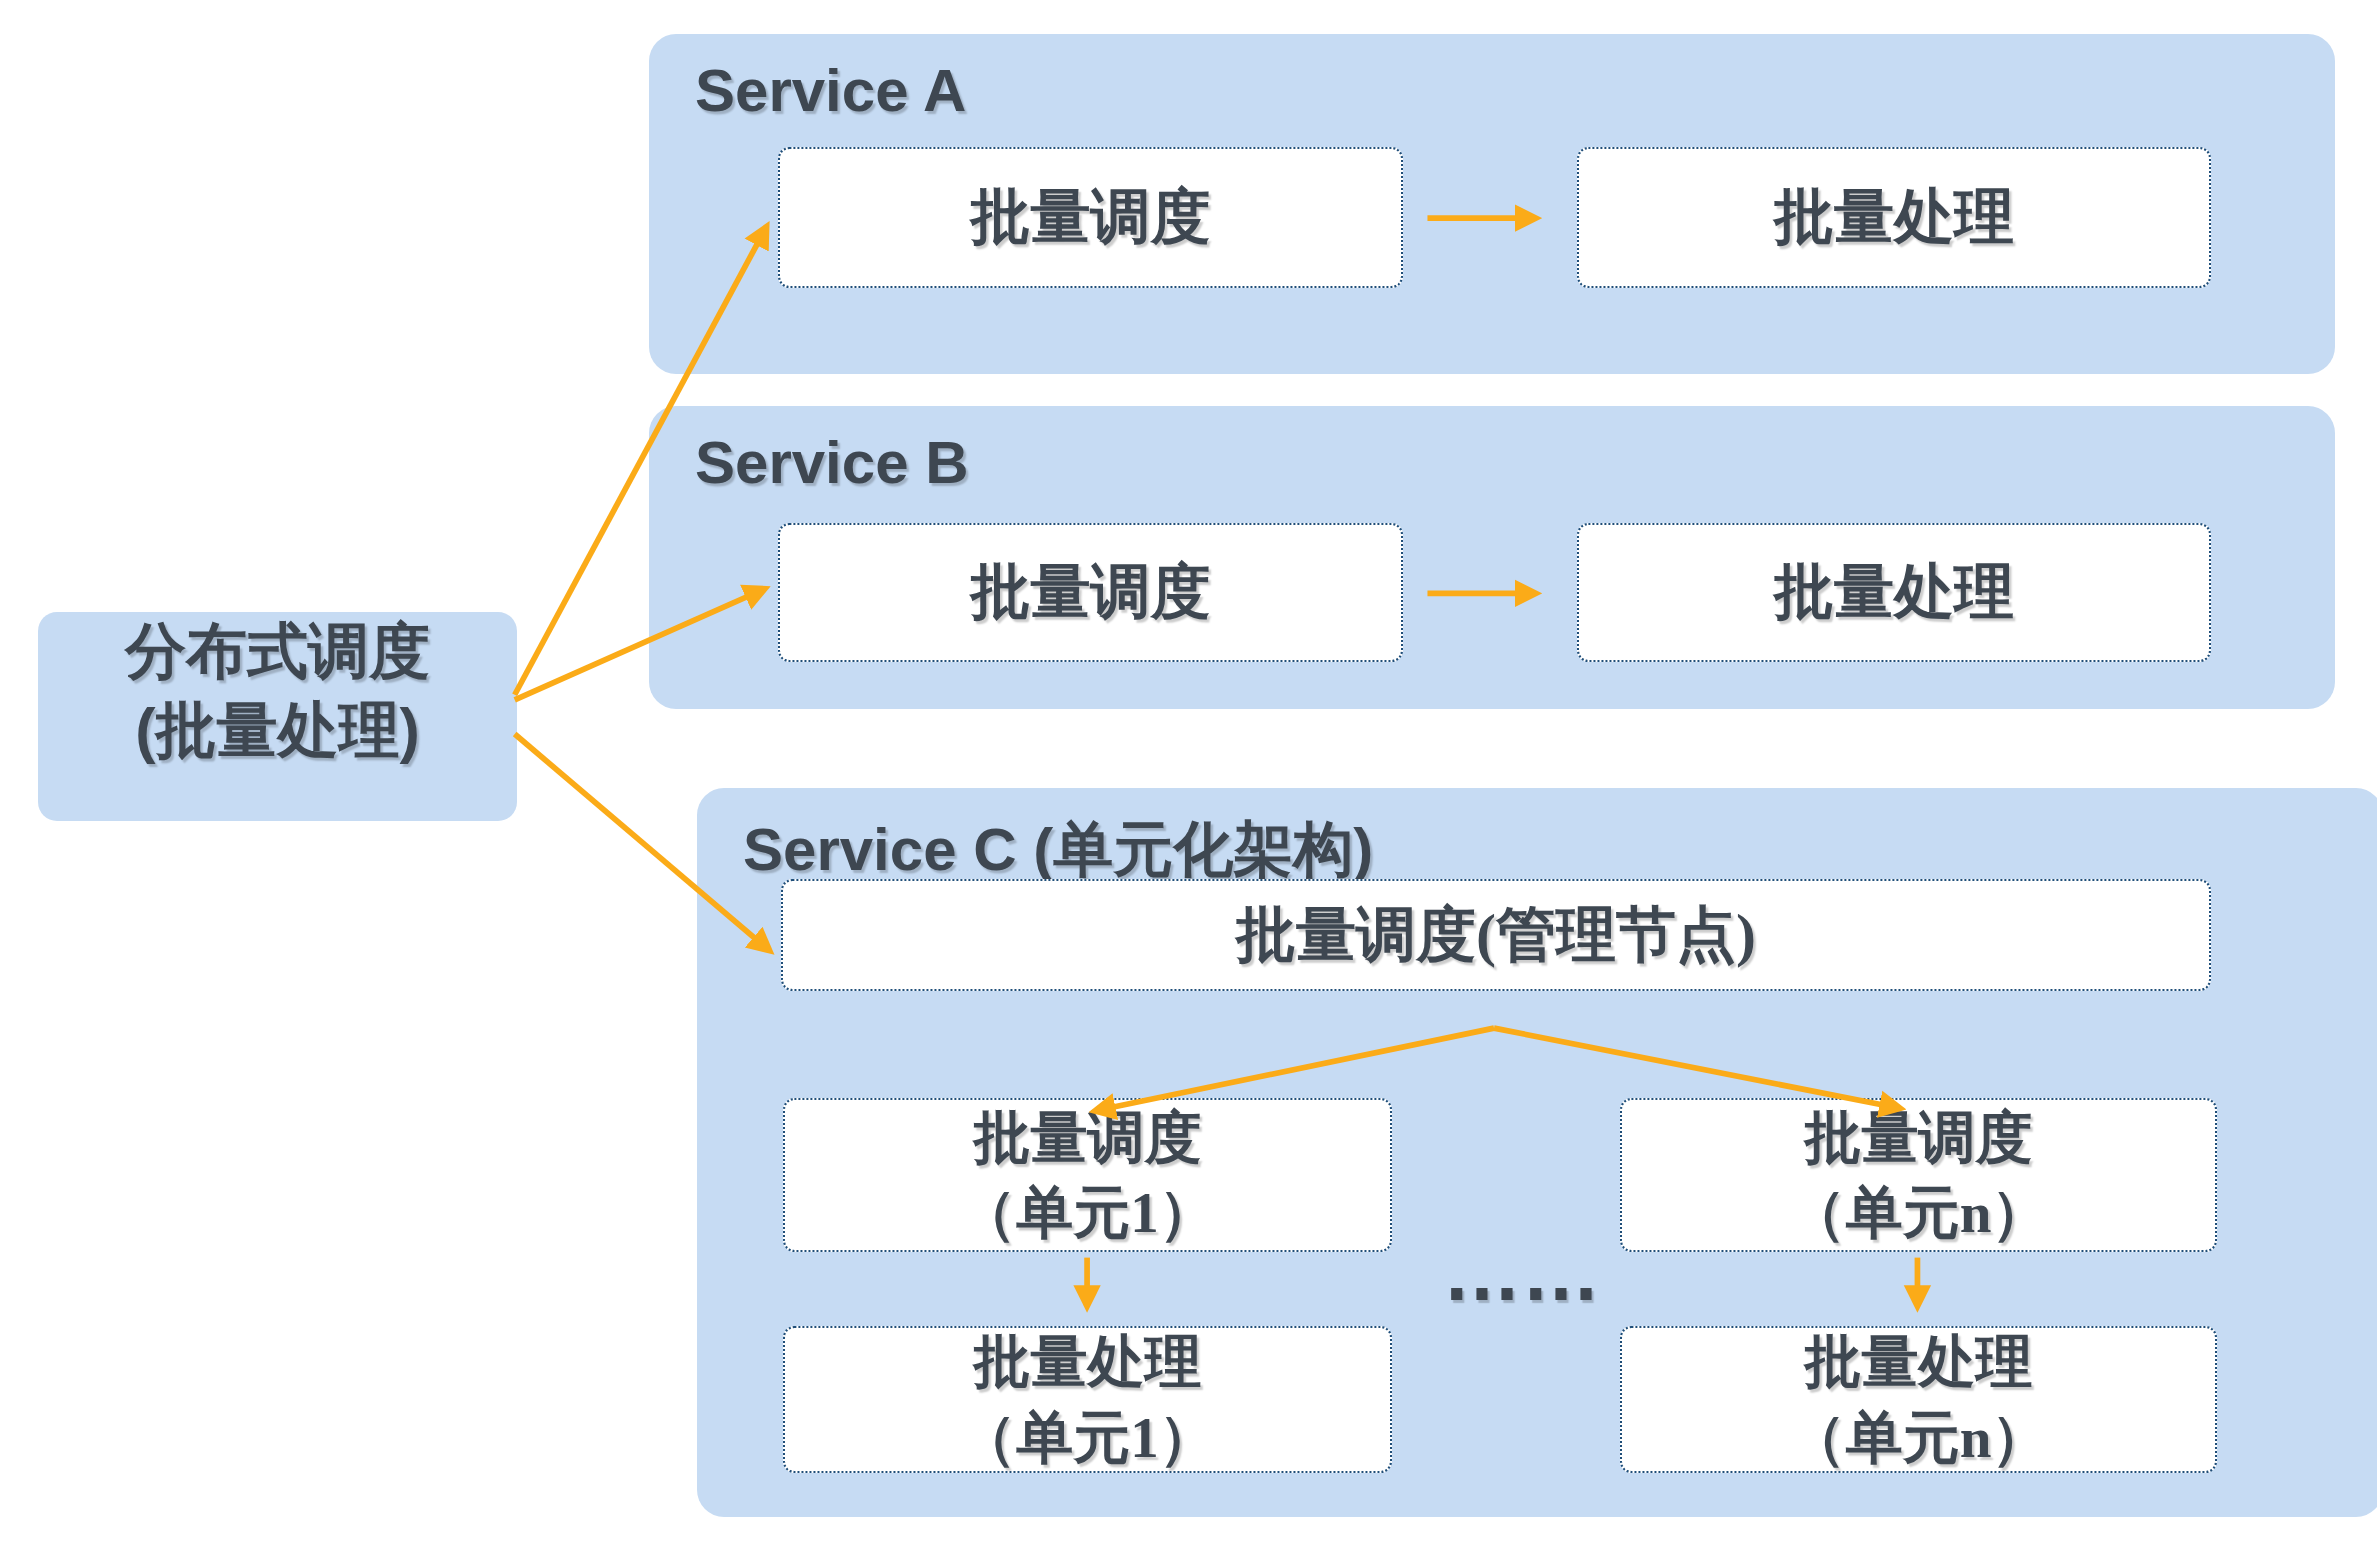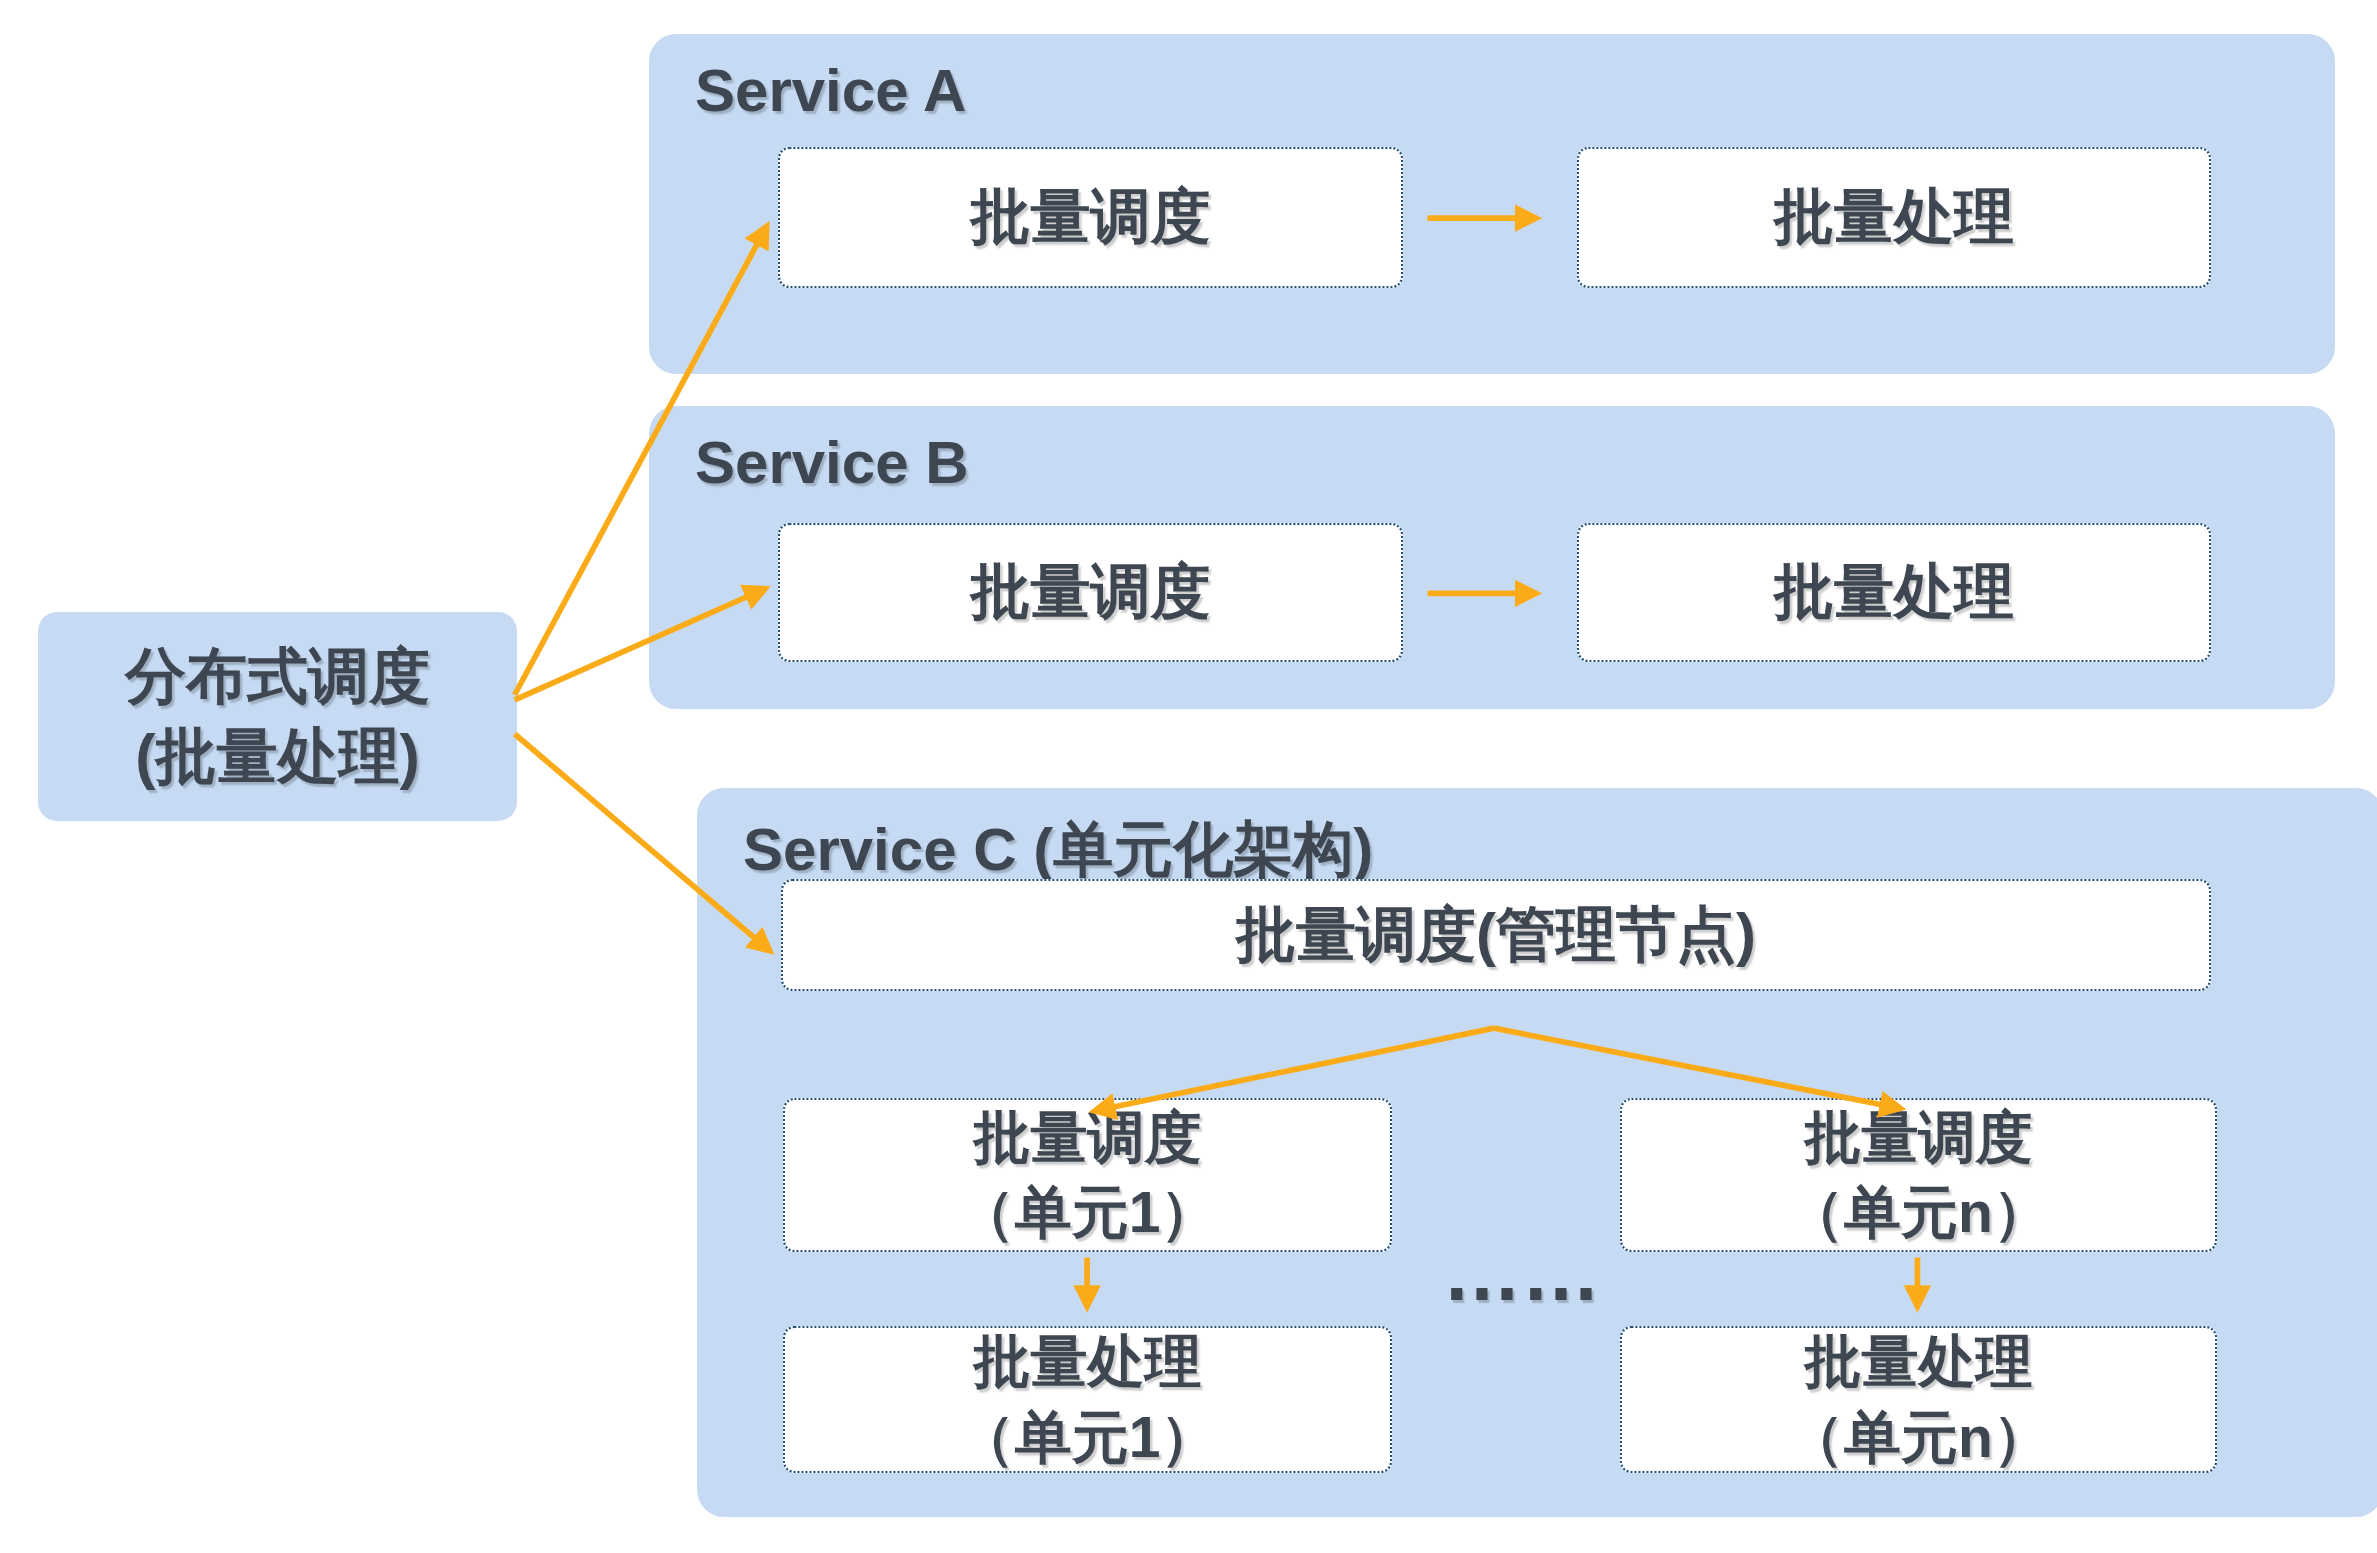--- a/index.html
+++ b/index.html
@@ -22,37 +22,38 @@
     position:absolute;left:46px;top:21.6px;margin:0;
     font-size:60px;font-weight:bold;
     color:var(--text,#3e4751);
     text-shadow:2.5px 3.2px 1.9px rgba(0,0,0,0.20);
     white-space:nowrap;
   }
   .hub{
     position:absolute;left:38px;top:612px;width:479px;height:209px;
     background:var(--panel-blue,#c6dbf3);
     border-radius:19px;
-    display:flex;align-items:center;justify-content:center;
+    display:flex;justify-content:center;
     z-index:1;
   }
   .hub-text{
     display:flex;flex-direction:column;text-align:center;
     font-size:61px;font-weight:bold;line-height:1.30;
     color:var(--text,#3e4751);
     text-shadow:2.5px 3.2px 1.9px rgba(0,0,0,0.20);
   }
   .node{
     position:absolute;z-index:2;box-sizing:border-box;
     background:var(--box-white,#ffffff);
     border:2.5px dotted var(--box-border,#1f4e79);
     border-radius:11.4px;
     display:flex;flex-direction:column;align-items:center;justify-content:center;
     text-align:center;font-weight:bold;
     color:var(--text,#3e4751);
+    font-family:Liberation Serif, serif;
   }
   .node span{text-shadow:2.5px 3.2px 1.9px rgba(0,0,0,0.20);}
   .node.single{font-size:60px;}
   .node.double{font-size:57px;line-height:1.32;}
   .n-a-sched{left:778px;top:147px;width:625px;height:141px;}
   .n-a-proc{left:1577px;top:147px;width:634px;height:141px;}
   .n-b-sched{left:778px;top:523px;width:625px;height:139px;}
   .n-b-proc{left:1577px;top:523px;width:634px;height:139px;}
   .n-c-mgmt{left:781px;top:879px;width:1430px;height:112px;}
   .n-c-s1{left:783px;top:1098px;width:609px;height:154px;}

